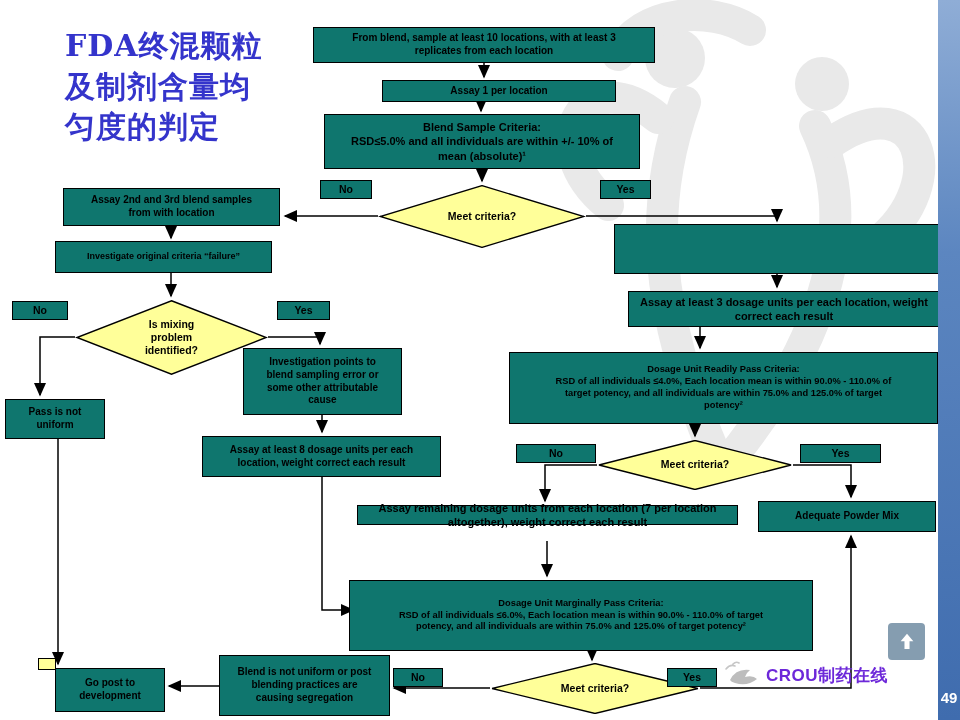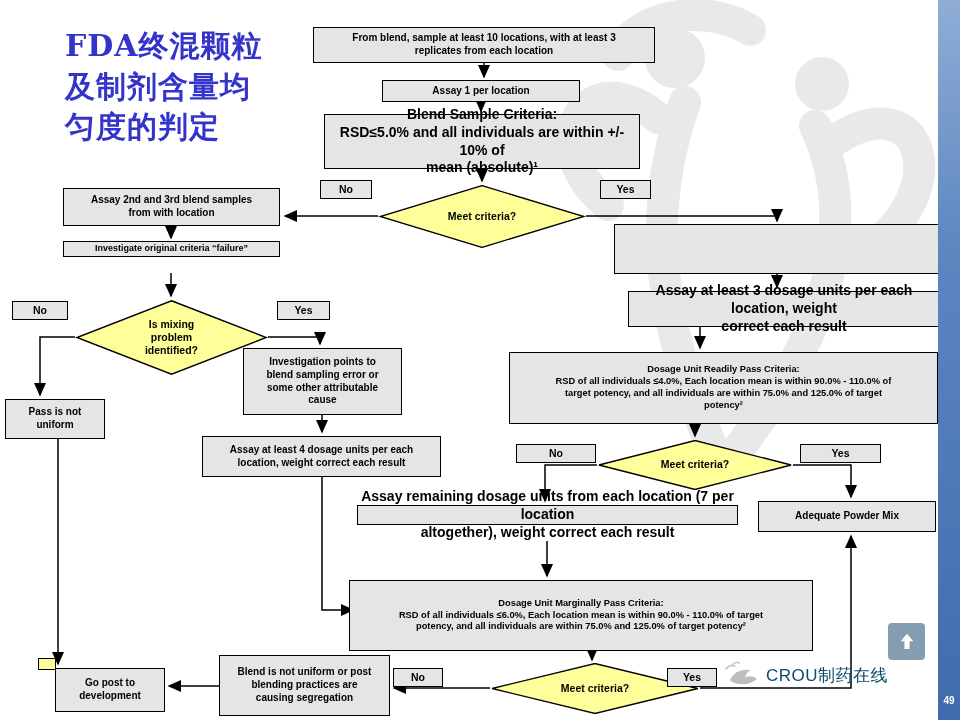--- a/index.html
+++ b/index.html
@@ -4,42 +4,42 @@
 <style>
   html,body{margin:0;padding:0;}
   body{width:960px;height:720px;position:relative;overflow:hidden;background:#ffffff;
        font-family:"Liberation Sans",sans-serif;}
   .layer{position:absolute;left:0;top:0;width:960px;height:720px;}
   
   #watermark{z-index:0;pointer-events:none;}
   
   #connectors{z-index:1;pointer-events:none;}
   
-  .box,.lbl{position:absolute;z-index:2;background:#e5e5e5;border:1.4px solid #000;
+  .box,.lbl{position:absolute;z-index:2;background:#0f766e;border:1.4px solid #000;
        display:flex;align-items:center;justify-content:center;text-align:center;
        font-weight:bold;font-size:10px;line-height:1.28;color:#000;
        white-space:pre-line;padding:1px 3px;box-sizing:border-box;}
   .lbl{font-size:10.5px;}
-  .f95{font-size:14px;}
+  .f95{font-size:11px;}
   .f93{font-size:9.3px;}
   .f90{font-size:9px;}
   .diamond{position:absolute;z-index:2;display:flex;align-items:center;justify-content:center;
        text-align:center;font-weight:bold;font-size:10.5px;color:#000;}
   .diamond svg{position:absolute;left:0;top:0;width:100%;height:100%;}
   .diamond span{position:relative;white-space:pre-line;line-height:1.25;}
   .u{text-decoration:underline;}
   #title{position:absolute;left:36px;top:26px;width:250px;z-index:2;
        font-family:"DejaVu Serif",serif;font-weight:bold;font-size:30px;line-height:1.35;
        color:#3434CB;white-space:pre-line;letter-spacing:1px;margin-left:29px;}
   #sidebar{position:absolute;left:938px;top:0;width:22px;height:720px;z-index:3;
        background:linear-gradient(180deg,#8fadd6 0%,#5c86c0 35%,#3f6cae 100%);}
   #page-number{position:absolute;bottom:14px;left:0;width:100%;text-align:center;
-       color:#ffffff;font-weight:bold;font-size:10px;}
+       color:#ffffff;font-weight:bold;font-size:15px;}
   #brand{position:absolute;left:722px;top:660px;z-index:3;display:flex;align-items:center;gap:4px;}
-  #brand .brand-text{color:#0c4a6e;font-size:17px;font-weight:400;letter-spacing:0.5px;}
+  #brand .brand-text{color:#6d28d9;font-size:17px;font-weight:700;letter-spacing:0.5px;}
   #up-icon{position:absolute;left:888px;top:623px;width:37px;height:37px;z-index:3;
        background:rgba(112,140,162,0.85);border-radius:4px;display:flex;
        align-items:center;justify-content:center;}
   #stray{position:absolute;left:38px;top:658px;width:16px;height:10px;z-index:2;
        background:#FFFF99;border:1px solid #000;}
 </style>
 </head>
 <body>
 
 <svg id="watermark" class="layer" viewBox="0 0 960 720">
@@ -87,34 +87,34 @@
     <polyline points="695,424 695,436"></polyline>
   </g>
 </svg>
 
 <div id="title">FDA终混颗粒
 及制剂含量均
 匀度的判定</div>
 
 <div class="box" style="left:313px;top:27px;width:342px;height:36px">From blend, sample at least 10 locations, with at least 3
 replicates from each location</div>
-<div class="box" style="left:382px;top:80px;width:198px;height:22px">Assay 1 per location</div>
+<div class="box" style="left:382px;top:80px;width:234px;height:22px">Assay 1 per location</div>
 <div class="box f95" style="left:324px;top:114px;width:316px;height:55px">Blend Sample Criteria:
 RSD≤5.0% and all individuals are within +/- 10% of
 mean (absolute)¹</div>
 <div class="box" style="left:63px;top:188px;width:217px;height:38px">Assay 2nd and 3rd blend samples
 from with location</div>
-<div class="box f90" style="left:63px;top:241px;width:217px;height:16px">Investigate original criteria “failure”</div>
+<div class="box f90" style="left:55px;top:241px;width:217px;height:32px">Investigate original criteria “failure”</div>
 <div class="box" style="left:5px;top:399px;width:100px;height:40px">Pass is not
 uniform</div>
 <div class="box" style="left:243px;top:348px;width:159px;height:67px">Investigation points to
 blend sampling error or
 some other attributable
 cause</div>
-<div class="box" style="left:202px;top:436px;width:239px;height:41px">Assay at least 4 dosage units per each
+<div class="box" style="left:202px;top:436px;width:239px;height:41px">Assay at least 8 dosage units per each
 location, weight correct each result</div>
 
 <div class="box f95" style="left:614px;top:224px;width:327px;height:50px">
   <div>
   </div>
 </div>
 
 <div class="box f95" style="left:628px;top:291px;width:312px;height:36px">Assay at least 3 dosage units per each location, weight
 correct each result</div>
 <div class="box f93" style="left:509px;top:352px;width:429px;height:72px">Dosage Unit Readily Pass Criteria:

